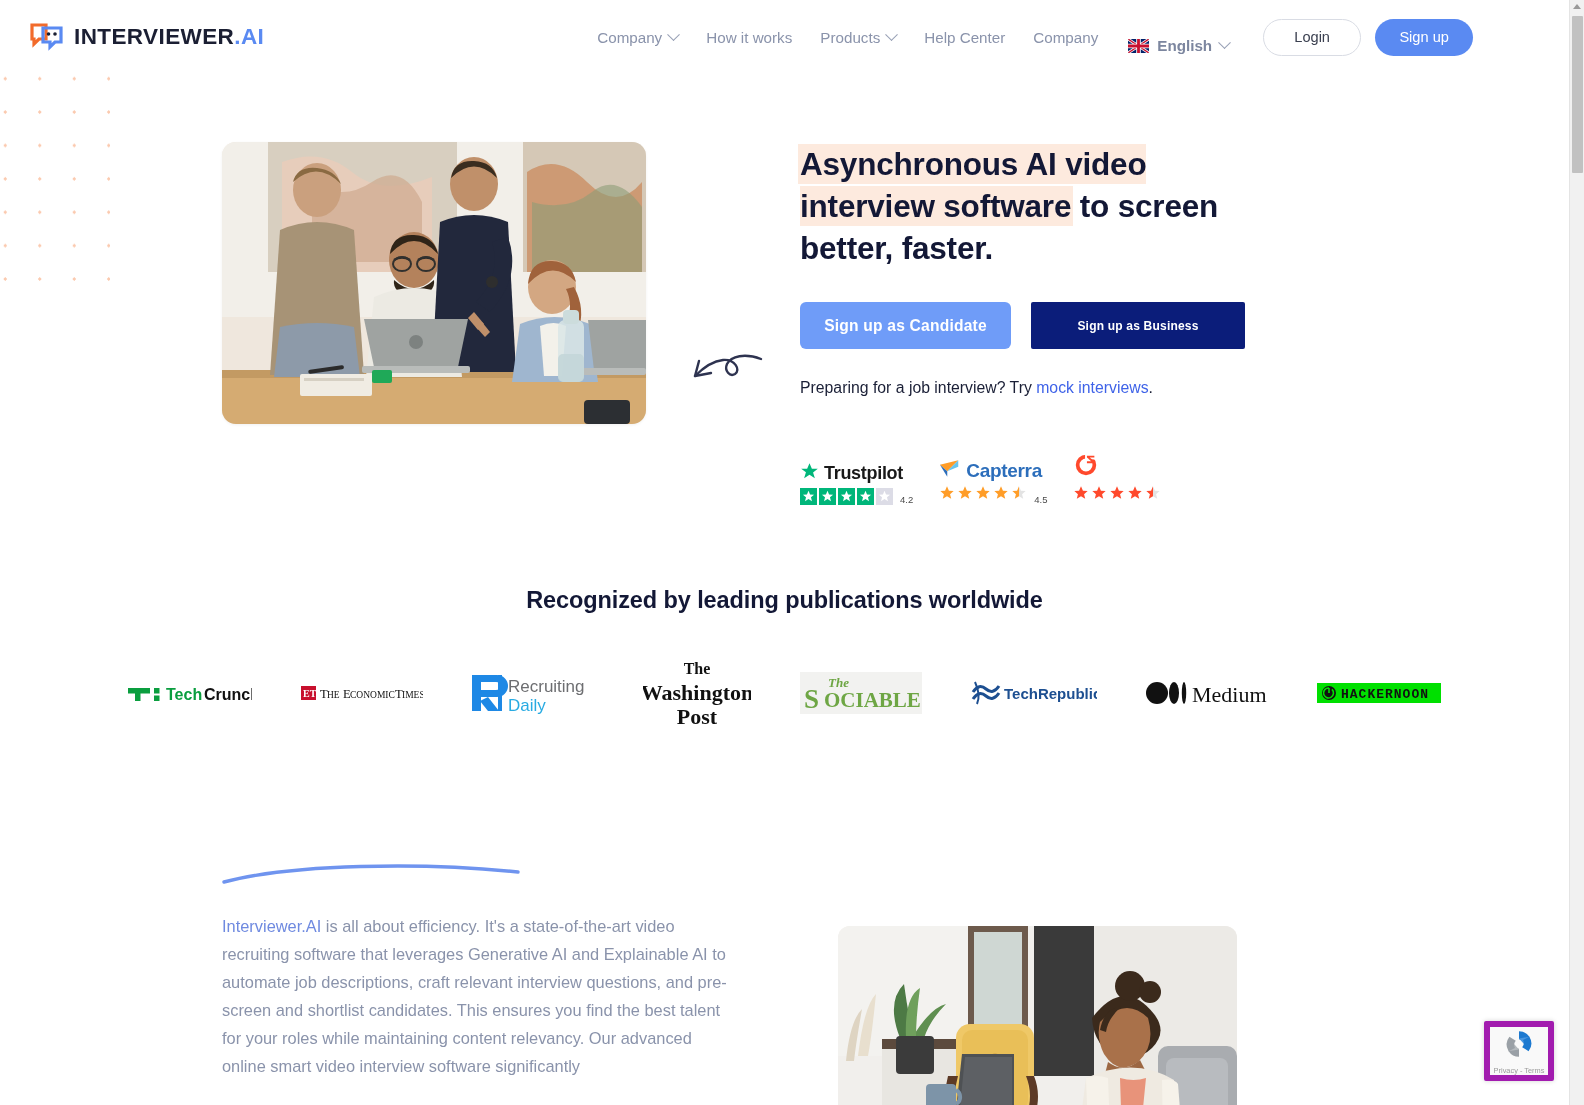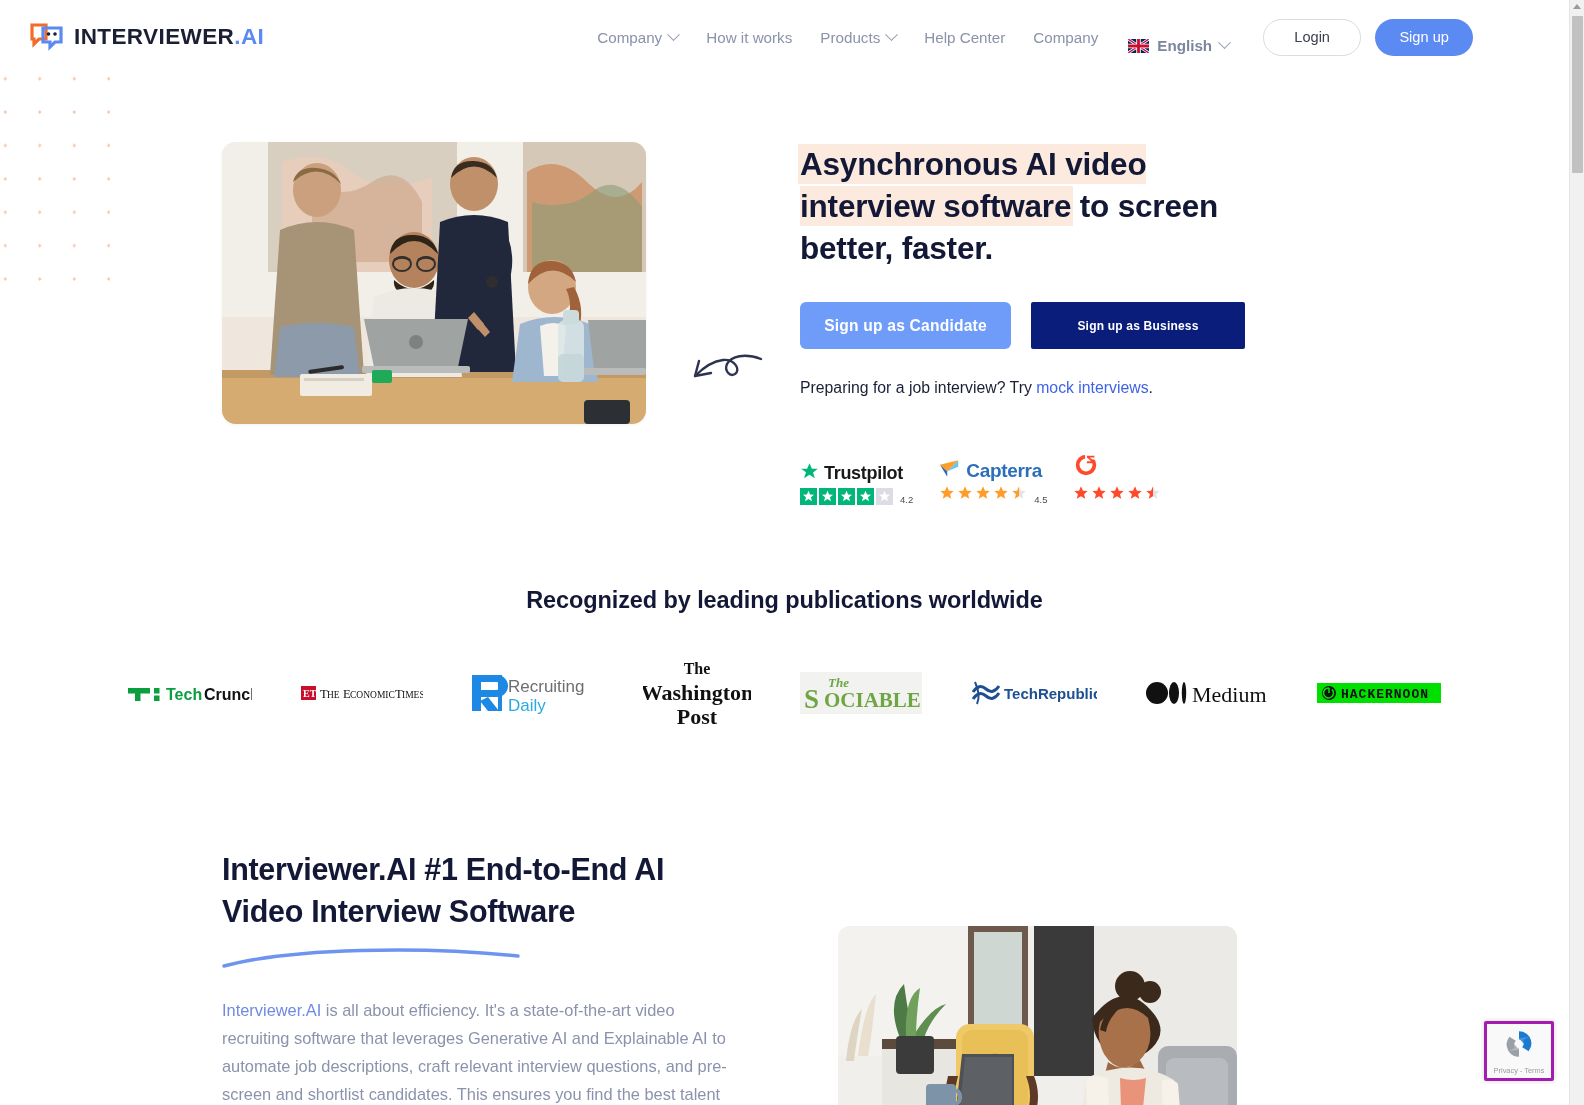--- a/index.html
+++ b/index.html
@@ -266,21 +266,21 @@
     overflow: hidden;
   }
   .about-photo svg { display: block; width: 100%; height: 100%; }
 
   
   .recaptcha {
     position: absolute;
     left: 1484px; top: 1021px;
     width: 70px; height: 60px;
     background: #f9f9f9;
-    border: 3px solid #a21caf;
+    border: 6px solid #a21caf;
     border-radius: 2px;
     box-shadow: 0 0 5px rgba(0,0,0,.18);
     display: flex;
     flex-direction: column;
     align-items: center;
     justify-content: center;
     gap: 2px;
     z-index: 30;
   }
   .recaptcha .rc-text { font-size: 7.4px; color: #9b9b9b; white-space: nowrap; }
@@ -624,21 +624,20 @@
           <text x="24" y="15" font-family="Liberation Mono, monospace" font-size="13" font-weight="bold" fill="#111" letter-spacing="1">HACKERNOON</text>
         </svg>
       </div>
 
     </div>
   </section>
 
   <section class="about">
 
     <div class="about-left">
-      <h2 class="about-title">Interviewer.AI #1 End-to-End AI Video Interview Software</h2>
       <span class="swoosh">
         <svg viewBox="0 0 300 22">
           <path d="M2,20 C70,2 200,0 296,10" fill="none" stroke="#6f94ef" stroke-width="3.4" stroke-linecap="round"></path>
         </svg>
       </span>
       <p class="about-body"><a>Interviewer.AI</a><span> is all about efficiency. It's a state-of-the-art video recruiting software that leverages Generative AI and Explainable AI to automate job descriptions, craft relevant interview questions, and pre-screen and shortlist candidates. This ensures you find the best talent for your roles while maintaining content relevancy. Our advanced online smart video interview software significantly</span></p>
     </div>
 
     <div class="about-photo">
       <svg viewBox="0 0 399 260" preserveAspectRatio="xMidYMid slice">

